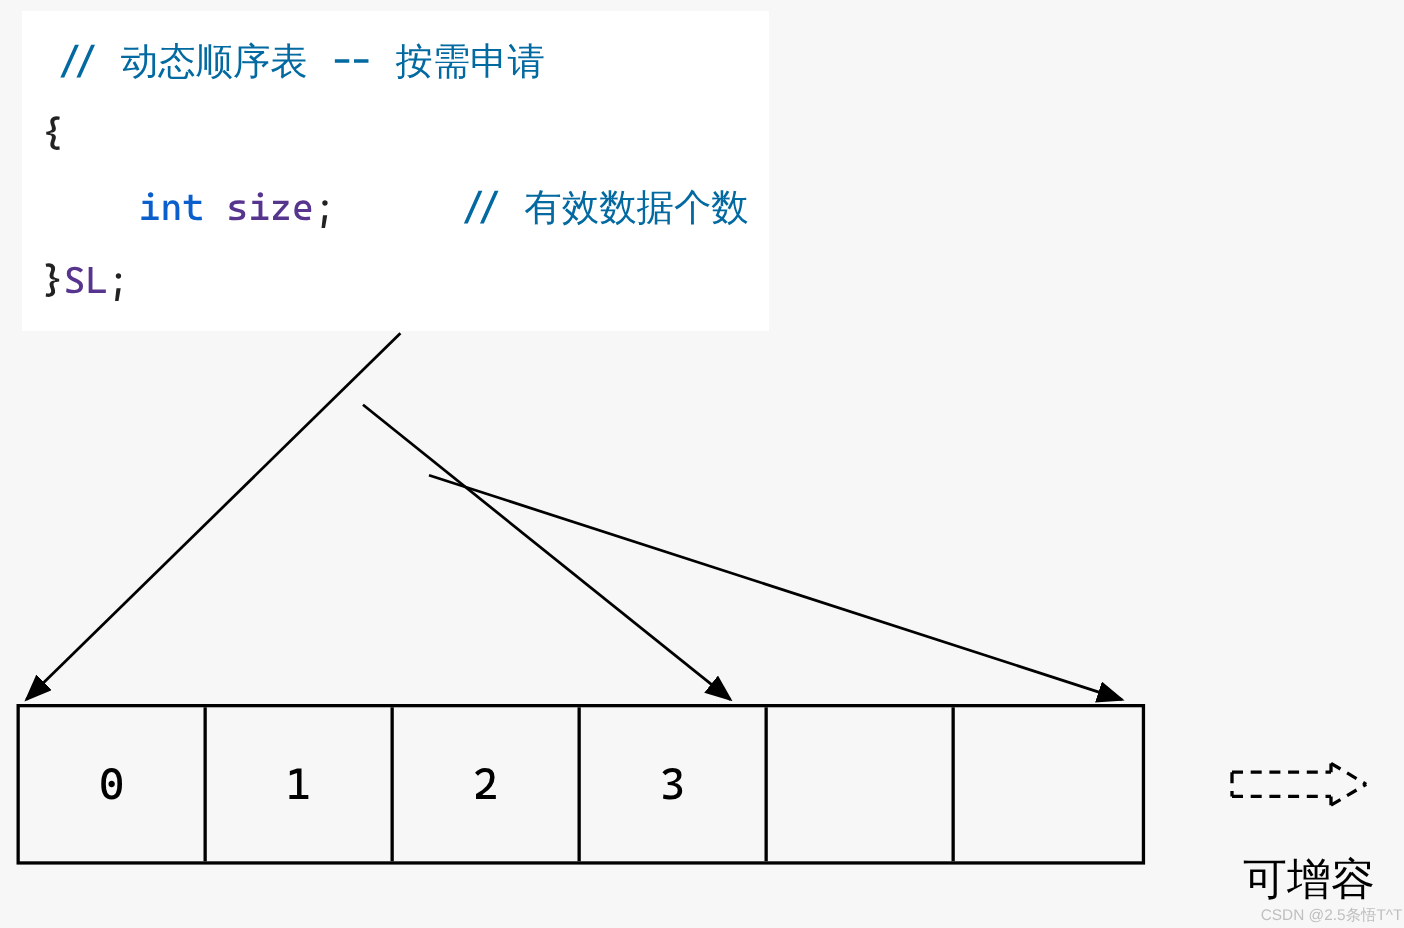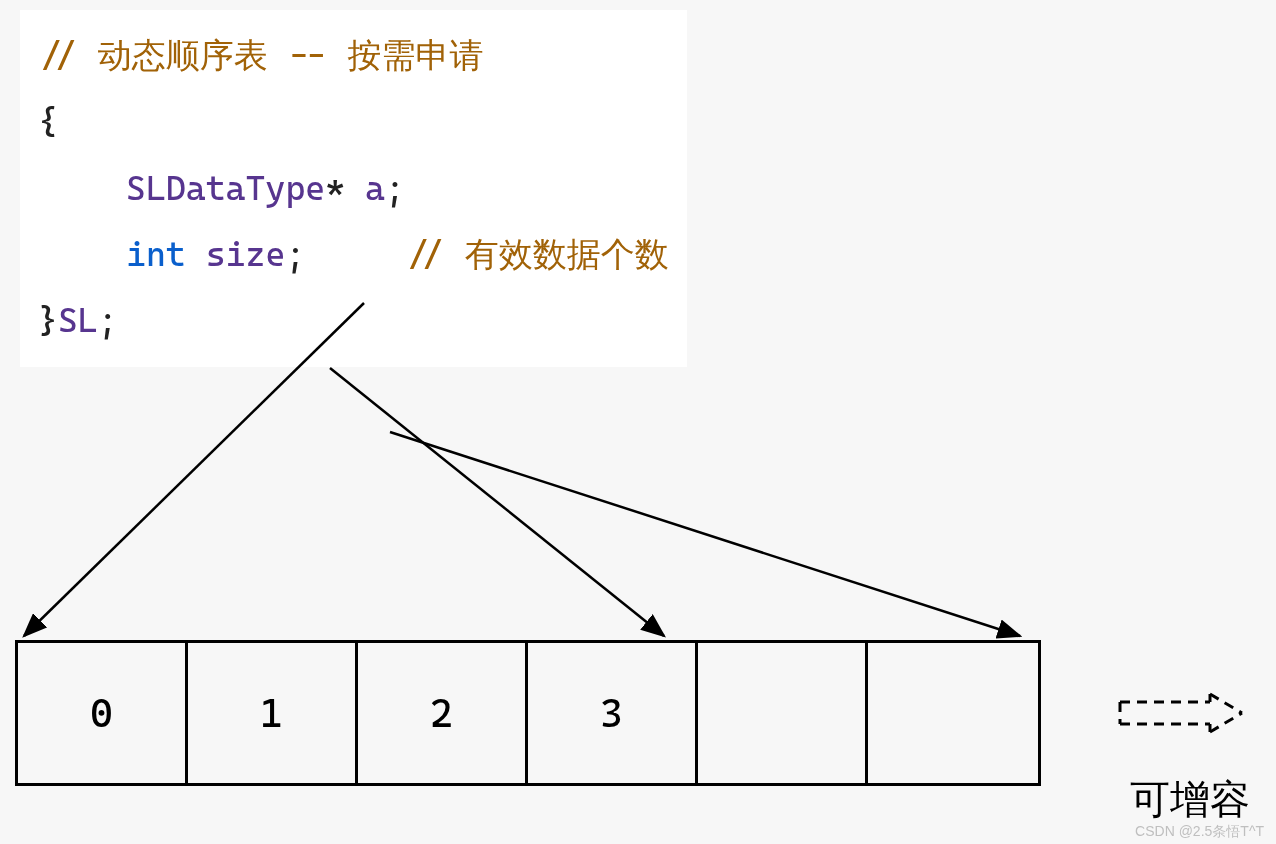--- a/index.html
+++ b/index.html
@@ -13,21 +13,21 @@
     }
     .code-block {
       position: absolute;
       left: 20px;
       top: 10px;
       background: #ffffff;
       padding: 12px 18px 14px 18px;
       font-size: 34px;
       line-height: 1.95;
     }
-    .comment { color: #a16207; }
+    .comment { color: #0369a1; margin-left: 12px; }
     .keyword { color: #0a5fcc; }
     .type { color: #00857a; }
     .ident { color: #57358f; }
     .op { color: #222; }
     .punct { color: #222; }
     .indent { padding-left: 88px; display: inline-block; }
     .code-line { white-space: pre; }
 
     .array-container {
       position: absolute;
@@ -58,42 +58,41 @@
     .expand-label {
       position: absolute;
       left: 1118px;
       top: 772px;
       font-size: 40px;
       font-family: 'Microsoft YaHei', 'PingFang SC', sans-serif;
       margin-left: 12px;
     }
     .watermark {
       position: absolute;
-      right: 12px;
+      right: 1px;
       bottom: 3px;
       font-size: 14px;
       color: #bfbfbf;
       font-family: 'Microsoft YaHei', sans-serif;
     }
     svg.arrows {
       position: absolute;
       left: 0;
       top: 0;
       width: 1276px;
       height: 844px;
       pointer-events: none;
     }
   </style>
 </head>
 <body>
 
 <div class="code-block">
   <div class="code-line"><span class="comment">// 动态顺序表 -- 按需申请</span></div>
   <div class="code-line"><span class="punct">{</span></div>
-  <div class="code-line"><span class="indent"><span class="ident">SLDataType</span><span class="op">*</span><span class="ident"> a</span><span class="punct">;</span></span></div>
   <div class="code-line"><span class="indent"><span class="keyword">int</span><span class="ident"> size</span><span class="punct">;</span>     <span class="comment">// 有效数据个数</span></span></div>
   <div class="code-line"><span class="punct">}</span><span class="ident">SL</span><span class="punct">;</span></div>
 </div>
 
 <svg class="arrows">
   <defs>
     <marker id="arrowhead" markerWidth="10" markerHeight="8" refX="9" refY="4" orient="auto">
       <polygon points="0 0, 10 4, 0 8" fill="#000"></polygon>
     </marker>
   </defs>

